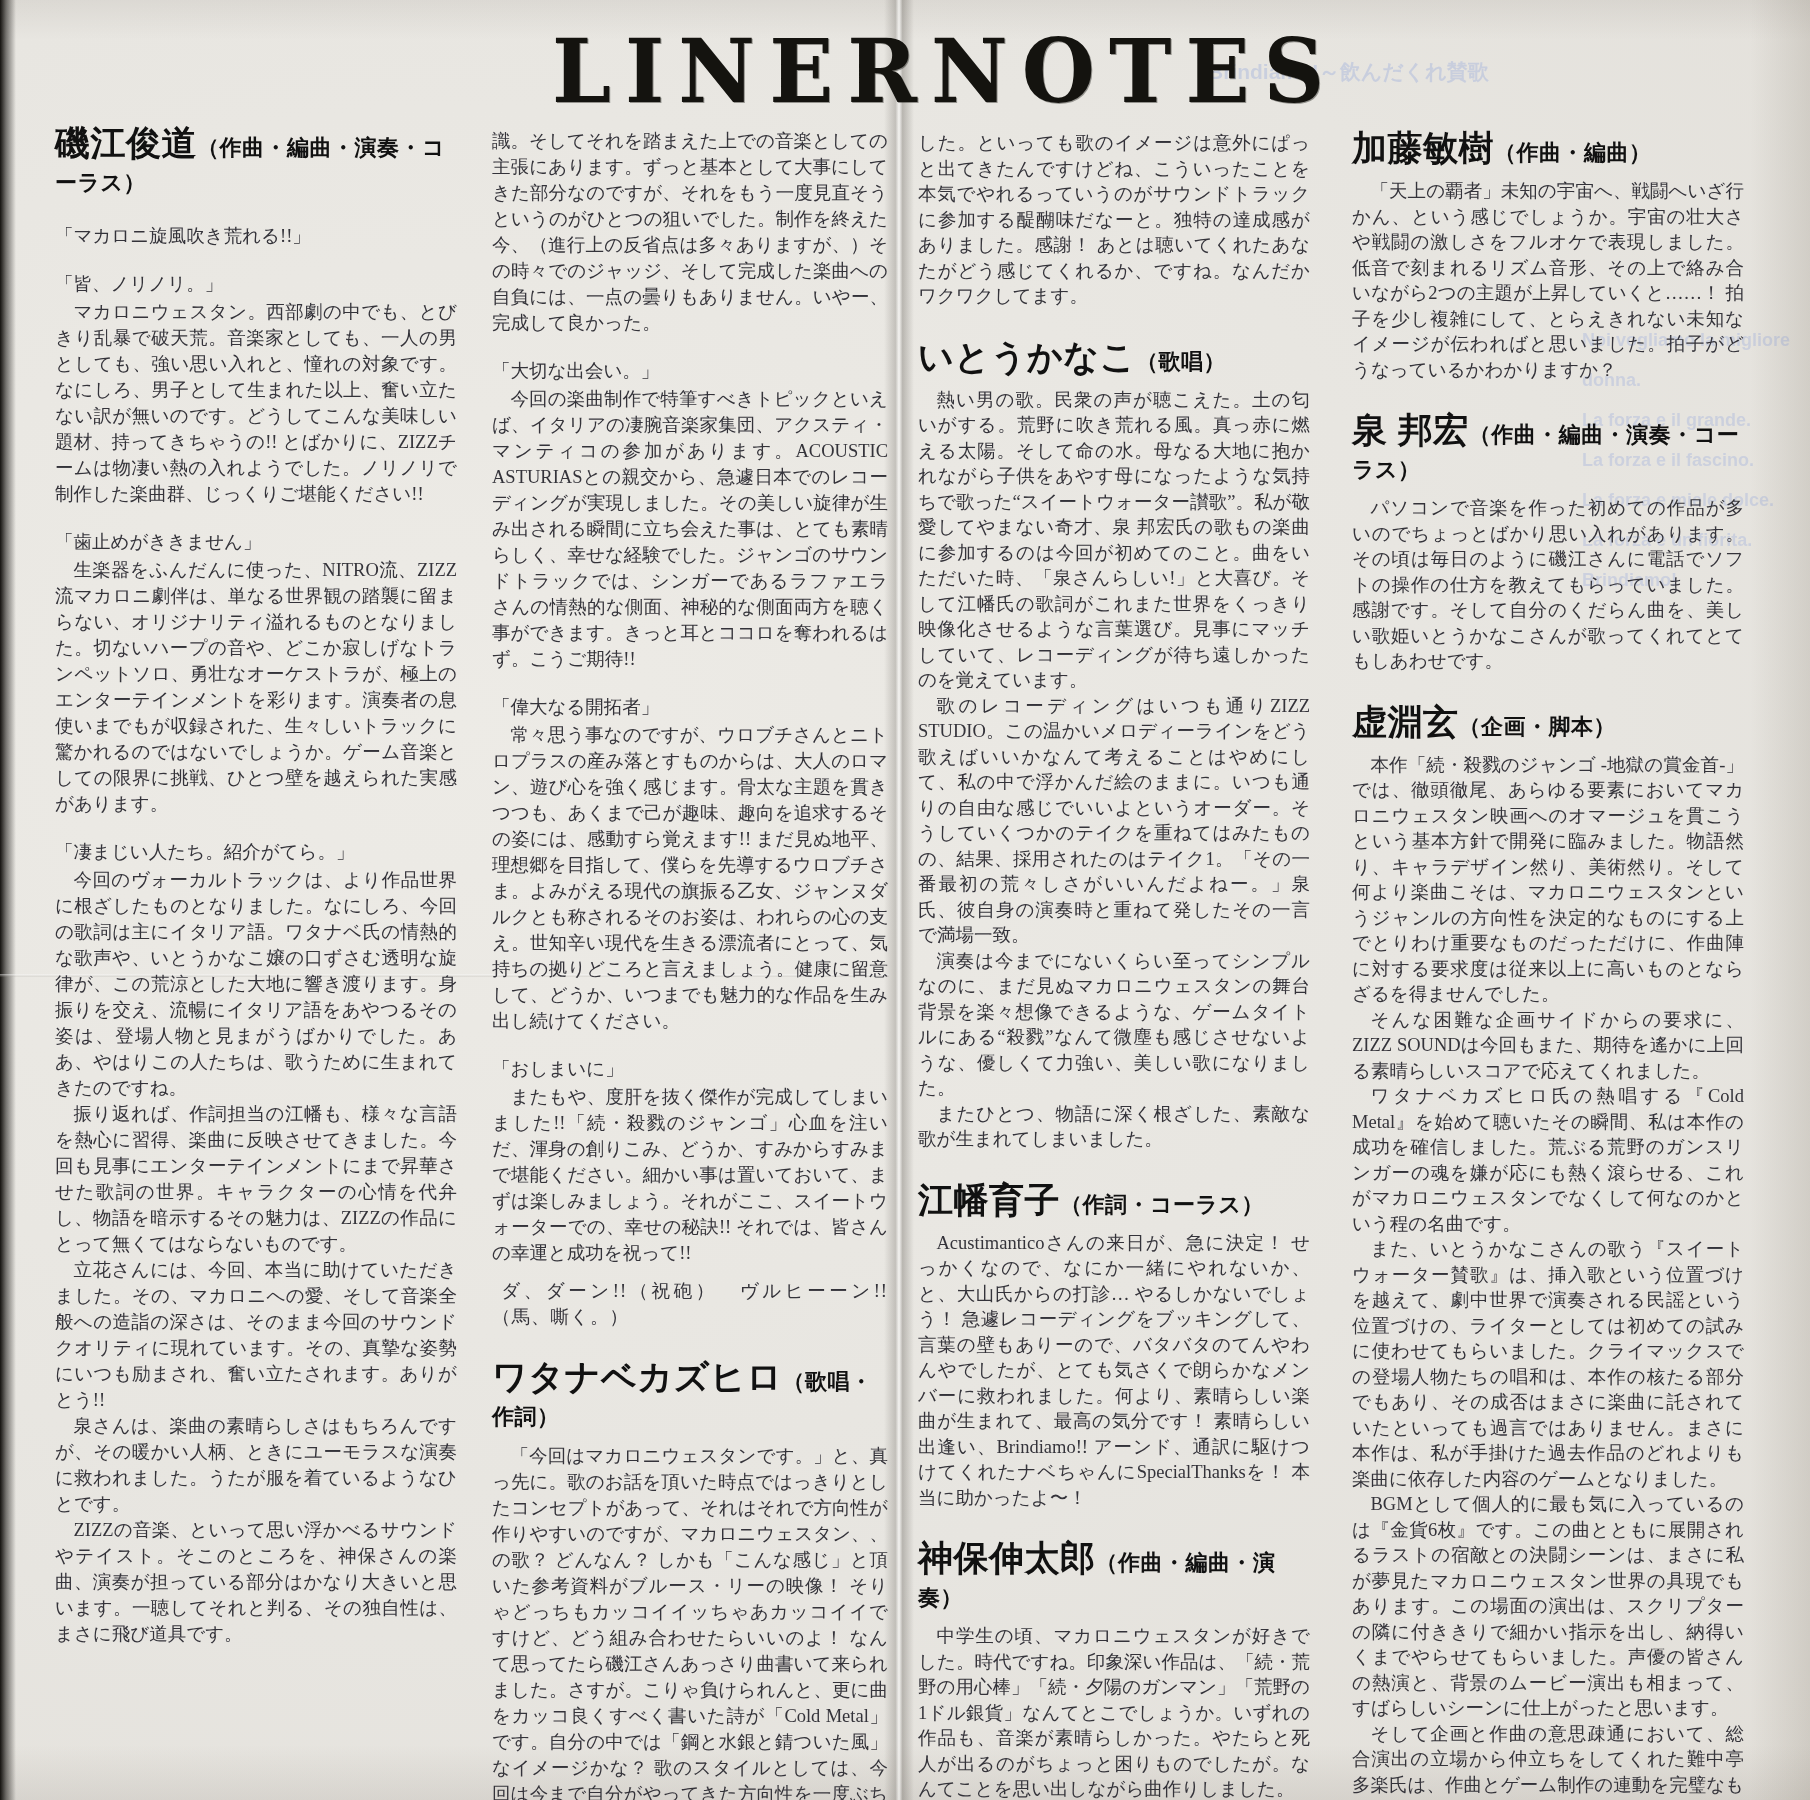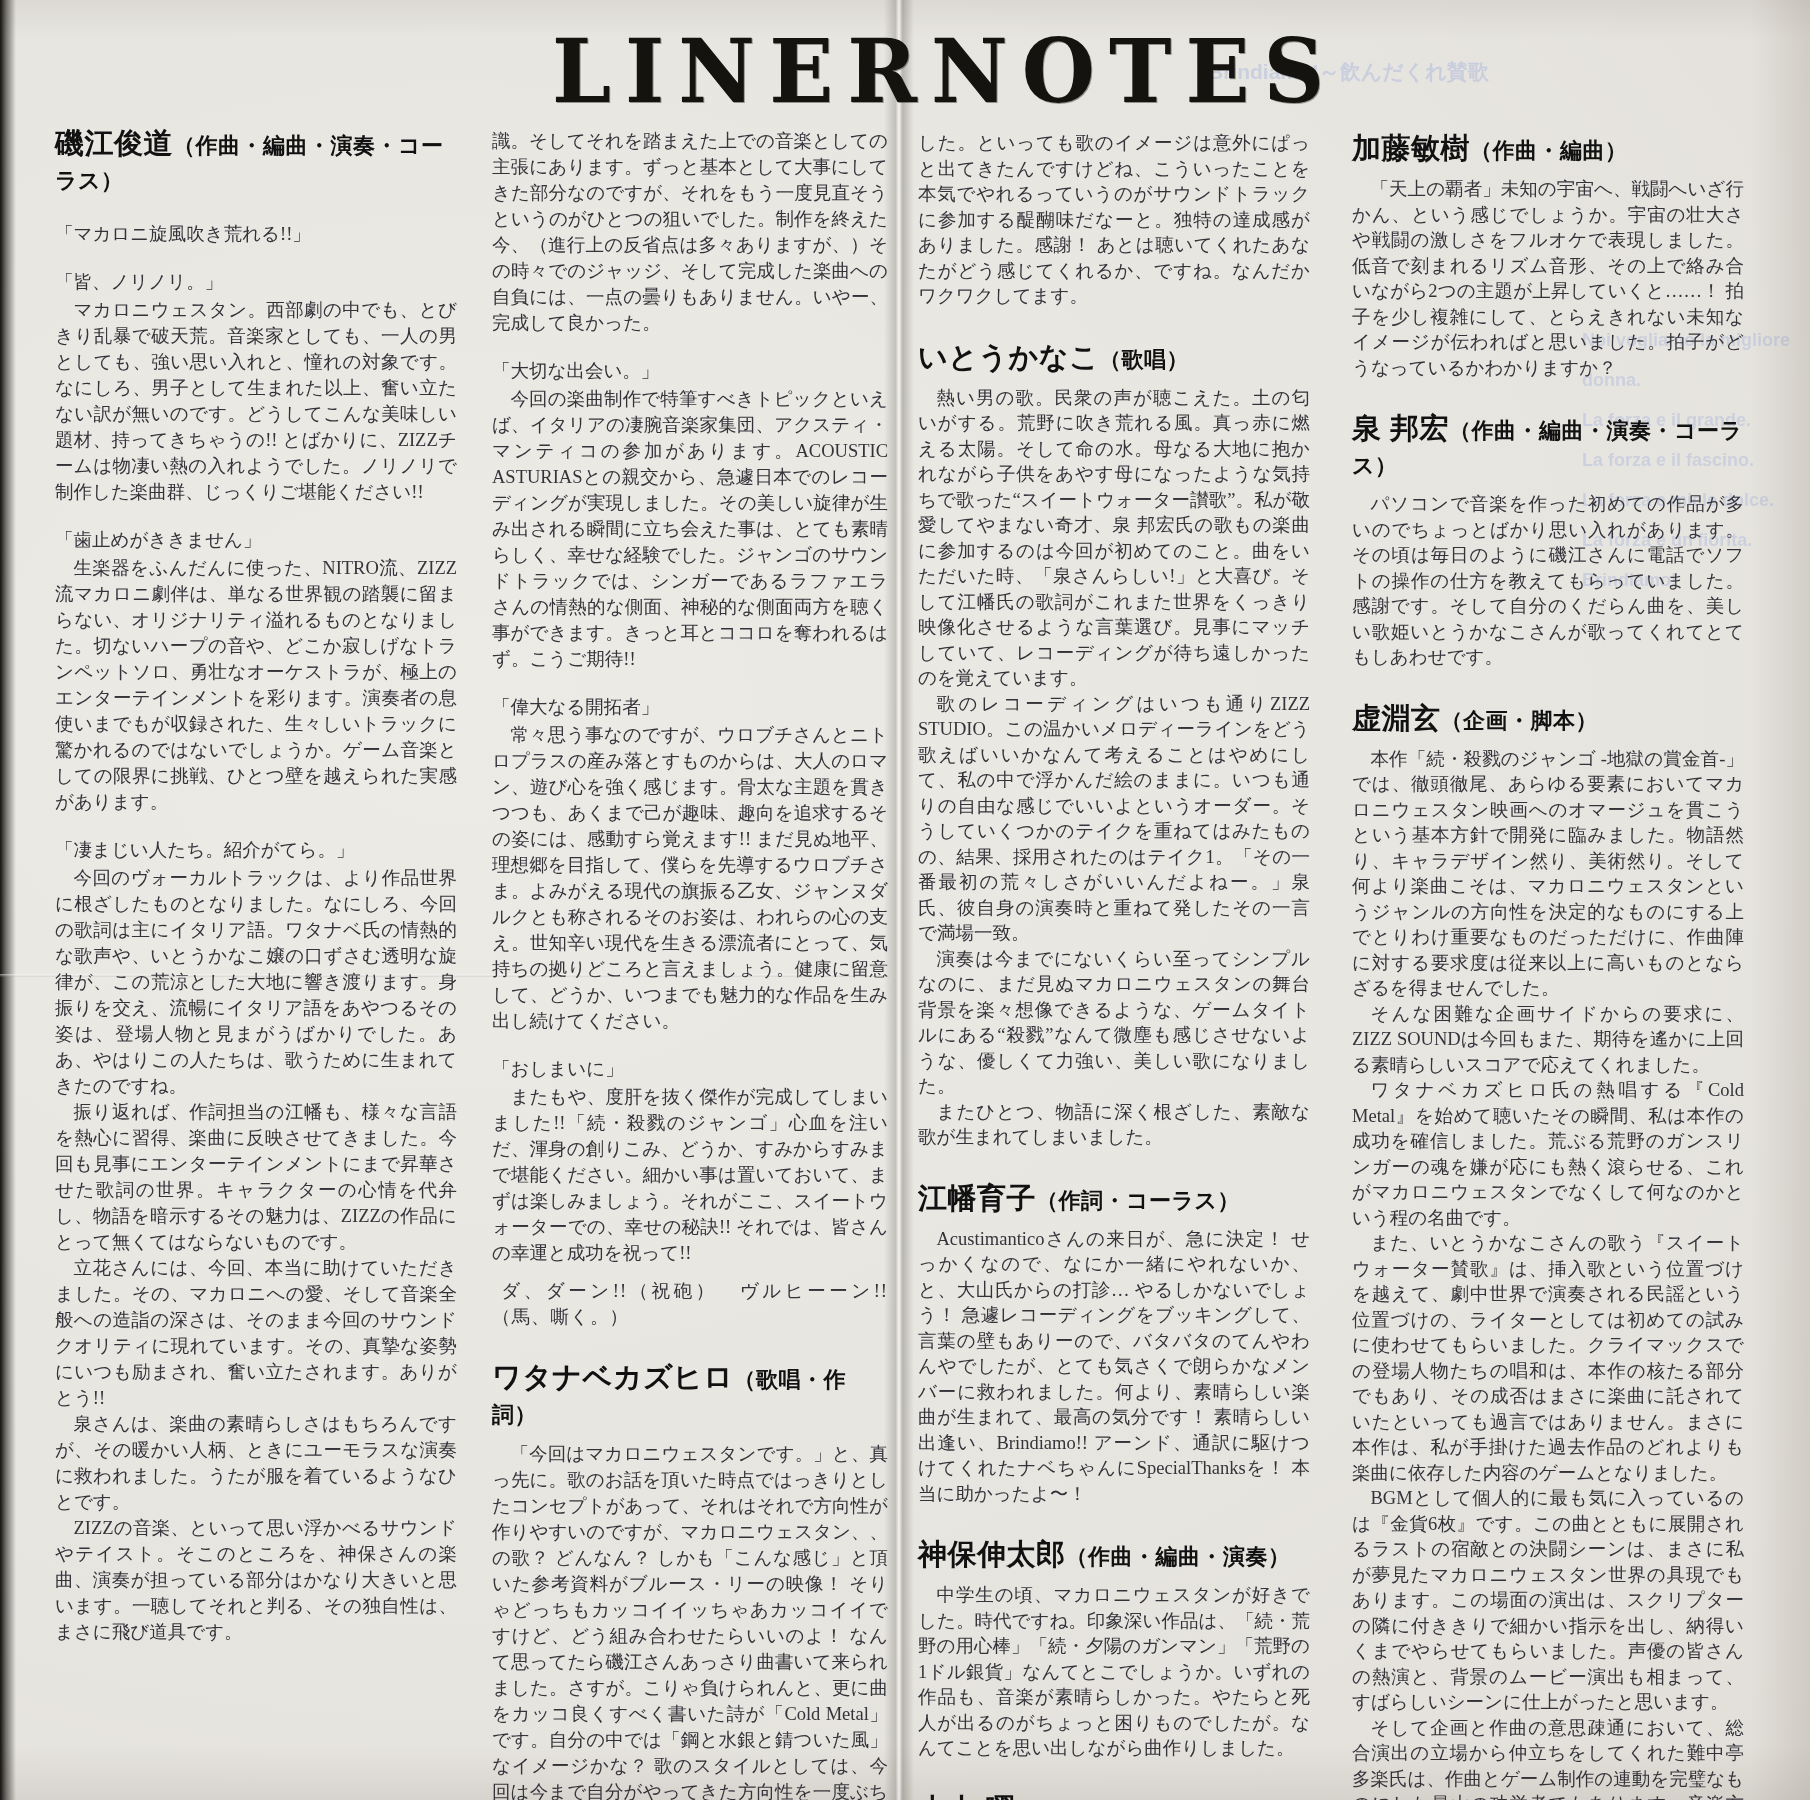--- a/index.html
+++ b/index.html
@@ -43,21 +43,21 @@
   }
   #col1{left:55px;top:126px;}
   #col2{left:492px;top:128px;width:396px;}
   #col3{left:918px;top:131px;width:392px;line-height:25.5px;}
   #col4{left:1352px;top:131px;width:392px;line-height:25.5px;}
   .artist{
     font-family:"Liberation Sans","DejaVu Sans",sans-serif;
     font-weight:bold;color:#111;margin:30px 0 8px 0;line-height:34px;
     text-align:left;letter-spacing:.5px;
   }
-  .artist .aname{font-size:29px;}
+  .artist .aname{font-size:35px;}
   .artist .aroles{font-size:22px;}
   .col > .artist:first-child{margin-top:0;}
   .qlabel{margin:22px 0 2px 0;}
   .para{margin:0;text-indent:1em;}
   .para.cont{text-indent:0;}
   .sfx{margin:12px 0 10px 0;text-indent:.5em;letter-spacing:1px;}
   
   .ghost{position:absolute;color:#1d4ed8;pointer-events:none;
     font-family:"Liberation Sans","DejaVu Sans",sans-serif;font-weight:bold;}
   #ghost-head{top:58px;left:1208px;font-size:21px;opacity:.14;}

